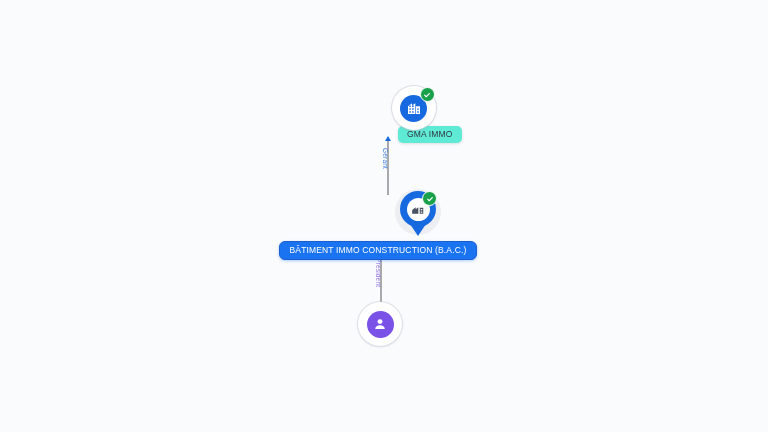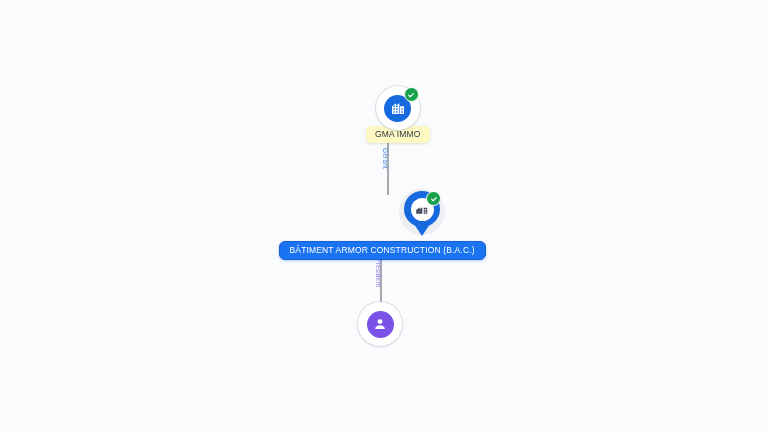--- a/index.html
+++ b/index.html
@@ -143,27 +143,28 @@
   }
   .pin-wrap .badge-check {
     top: 0px;
     right: 3px;
   }
 
   
   .node-label {
     margin-top: -4px;
     padding: 3px 9px 4px 9px;
-    background: #fef9c3;
+    background: #5eead4;
     border-radius: 5px;
     box-shadow: 0 1px 3px rgba(60,64,90,.16);
     font-size: 8.5px;
     color: #2f3542;
     letter-spacing: .15px;
     white-space: nowrap;
+    margin-left: 32px;
   }
   .node-label.selected {
     background: #1a73f0;
     color: #ffffff;
     border: 1px solid #1a5fd0;
     box-shadow: 0 1px 3px rgba(26,115,240,.35);
     border-radius: 6px;
     padding: 3px 10px 4px 10px;
   }
 </style>
@@ -205,21 +206,21 @@
             </svg>
           </div>
         </div>
         <div class="badge-check">
           <svg width="8" height="8" viewBox="0 0 24 24" aria-hidden="true">
             <path fill="none" stroke="#ffffff" stroke-width="3.4" stroke-linecap="round" stroke-linejoin="round" d="M5 12.6l4.6 4.6L19 7.6"></path>
           </svg>
         </div>
       </div>
     </div>
-    <div class="node-label selected" style="margin-top: 6px; transform: translateX(0px); margin-left: -80.5px;">BÂTIMENT ARMOR CONSTRUCTION (B.A.C.)</div>
+    <div class="node-label selected" style="margin-top: 6px; transform: translateX(0px); margin-left: -80.5px;">BÂTIMENT IMMO CONSTRUCTION (B.A.C.)</div>
   </div>
 
   <div class="node" style="left:358px; top:302px;">
     <div class="node-halo">
       <div class="icon-circle purple">
         <svg width="16" height="16" viewBox="0 0 24 24" aria-hidden="true">
           <circle cx="12" cy="8.4" r="3.7" fill="#ffffff"></circle>
           <path fill="#ffffff" d="M4.8 19.4c0-3.6 3.2-5.6 7.2-5.6s7.2 2 7.2 5.6H4.8z"></path>
         </svg>
       </div>

